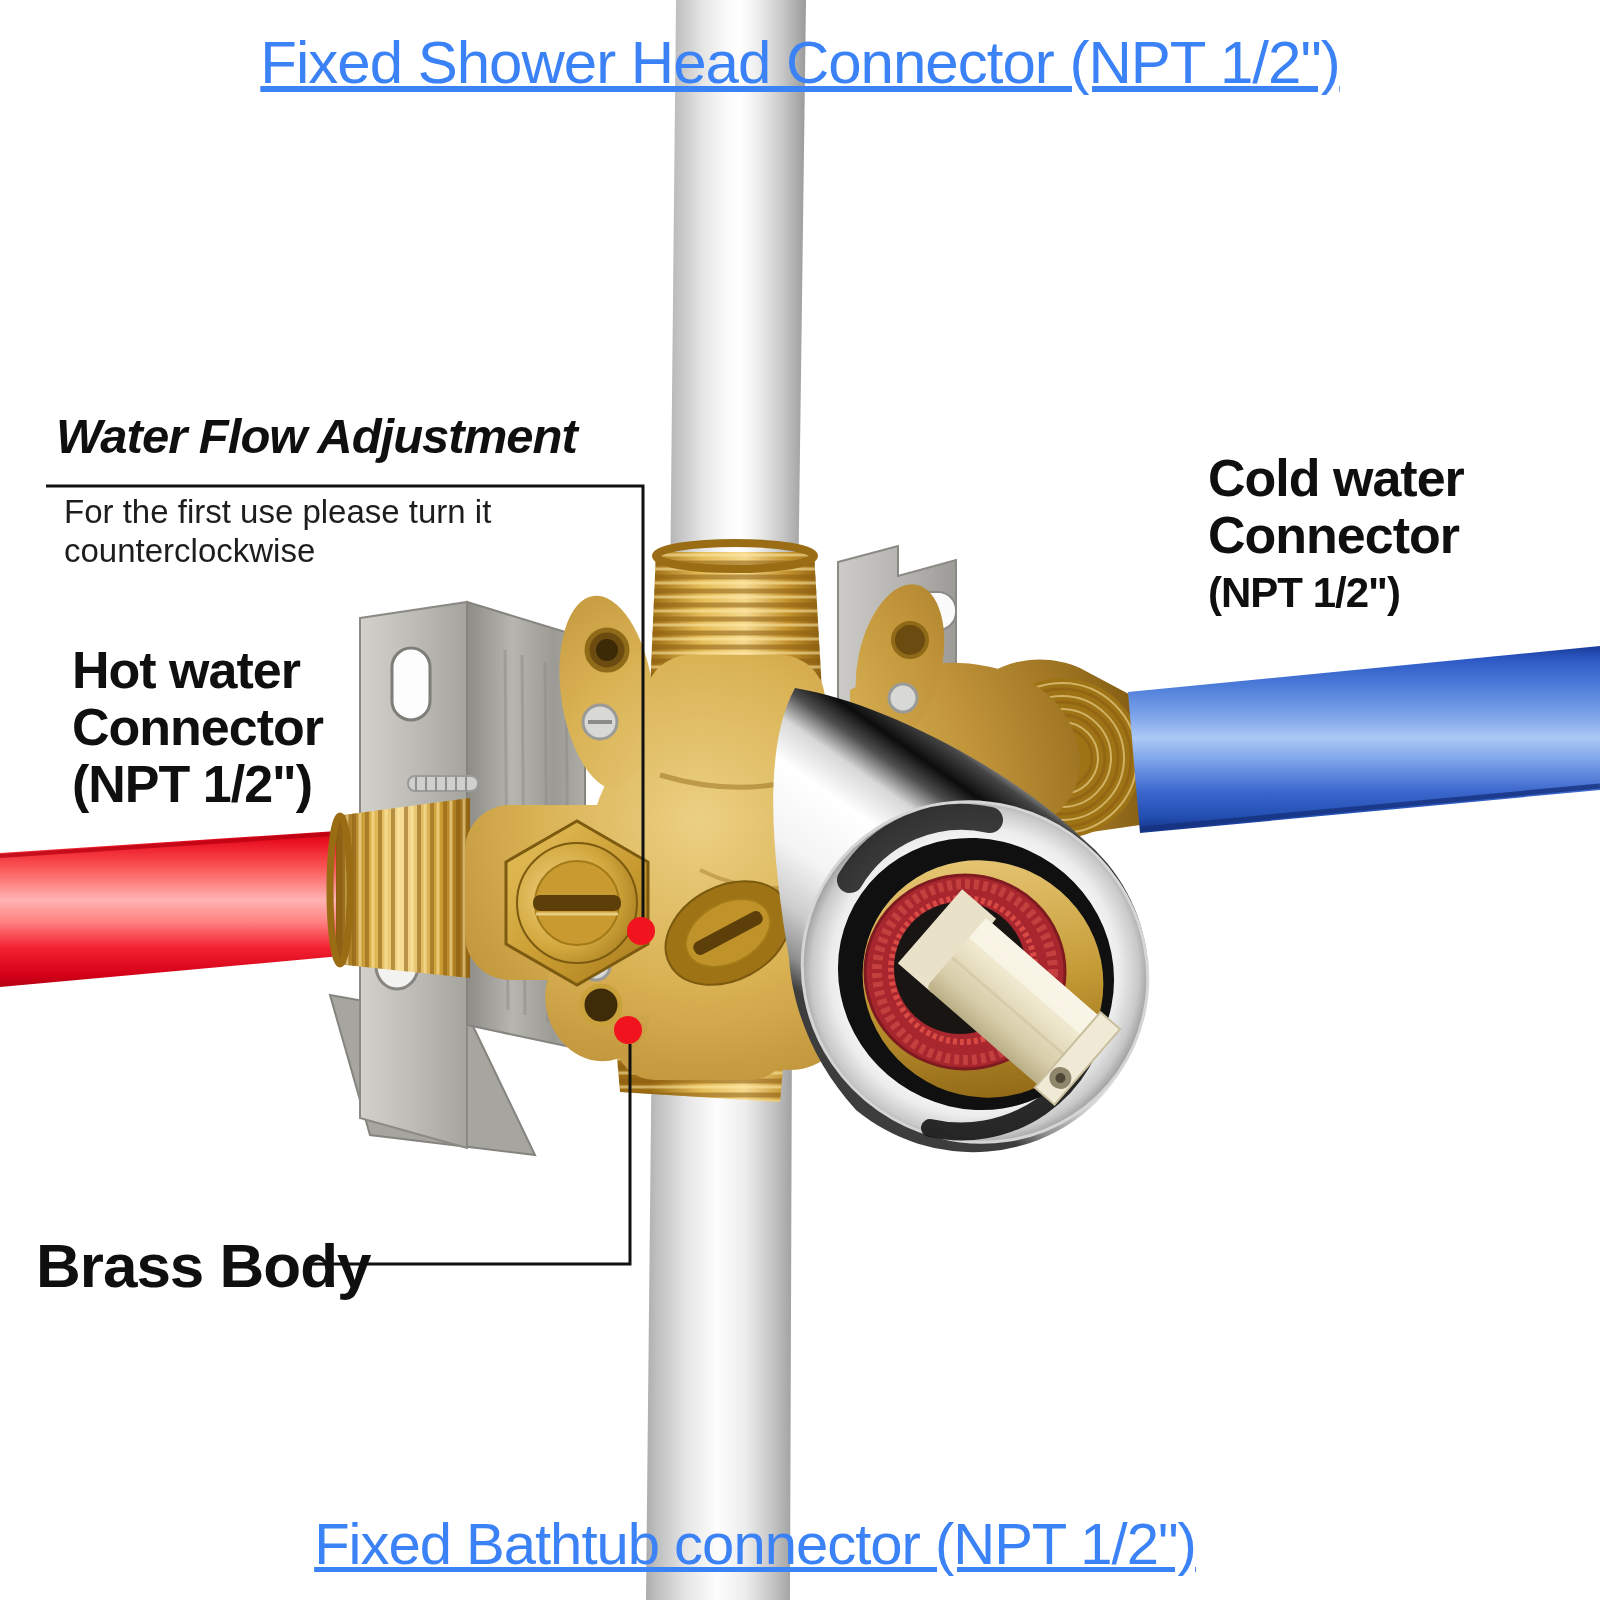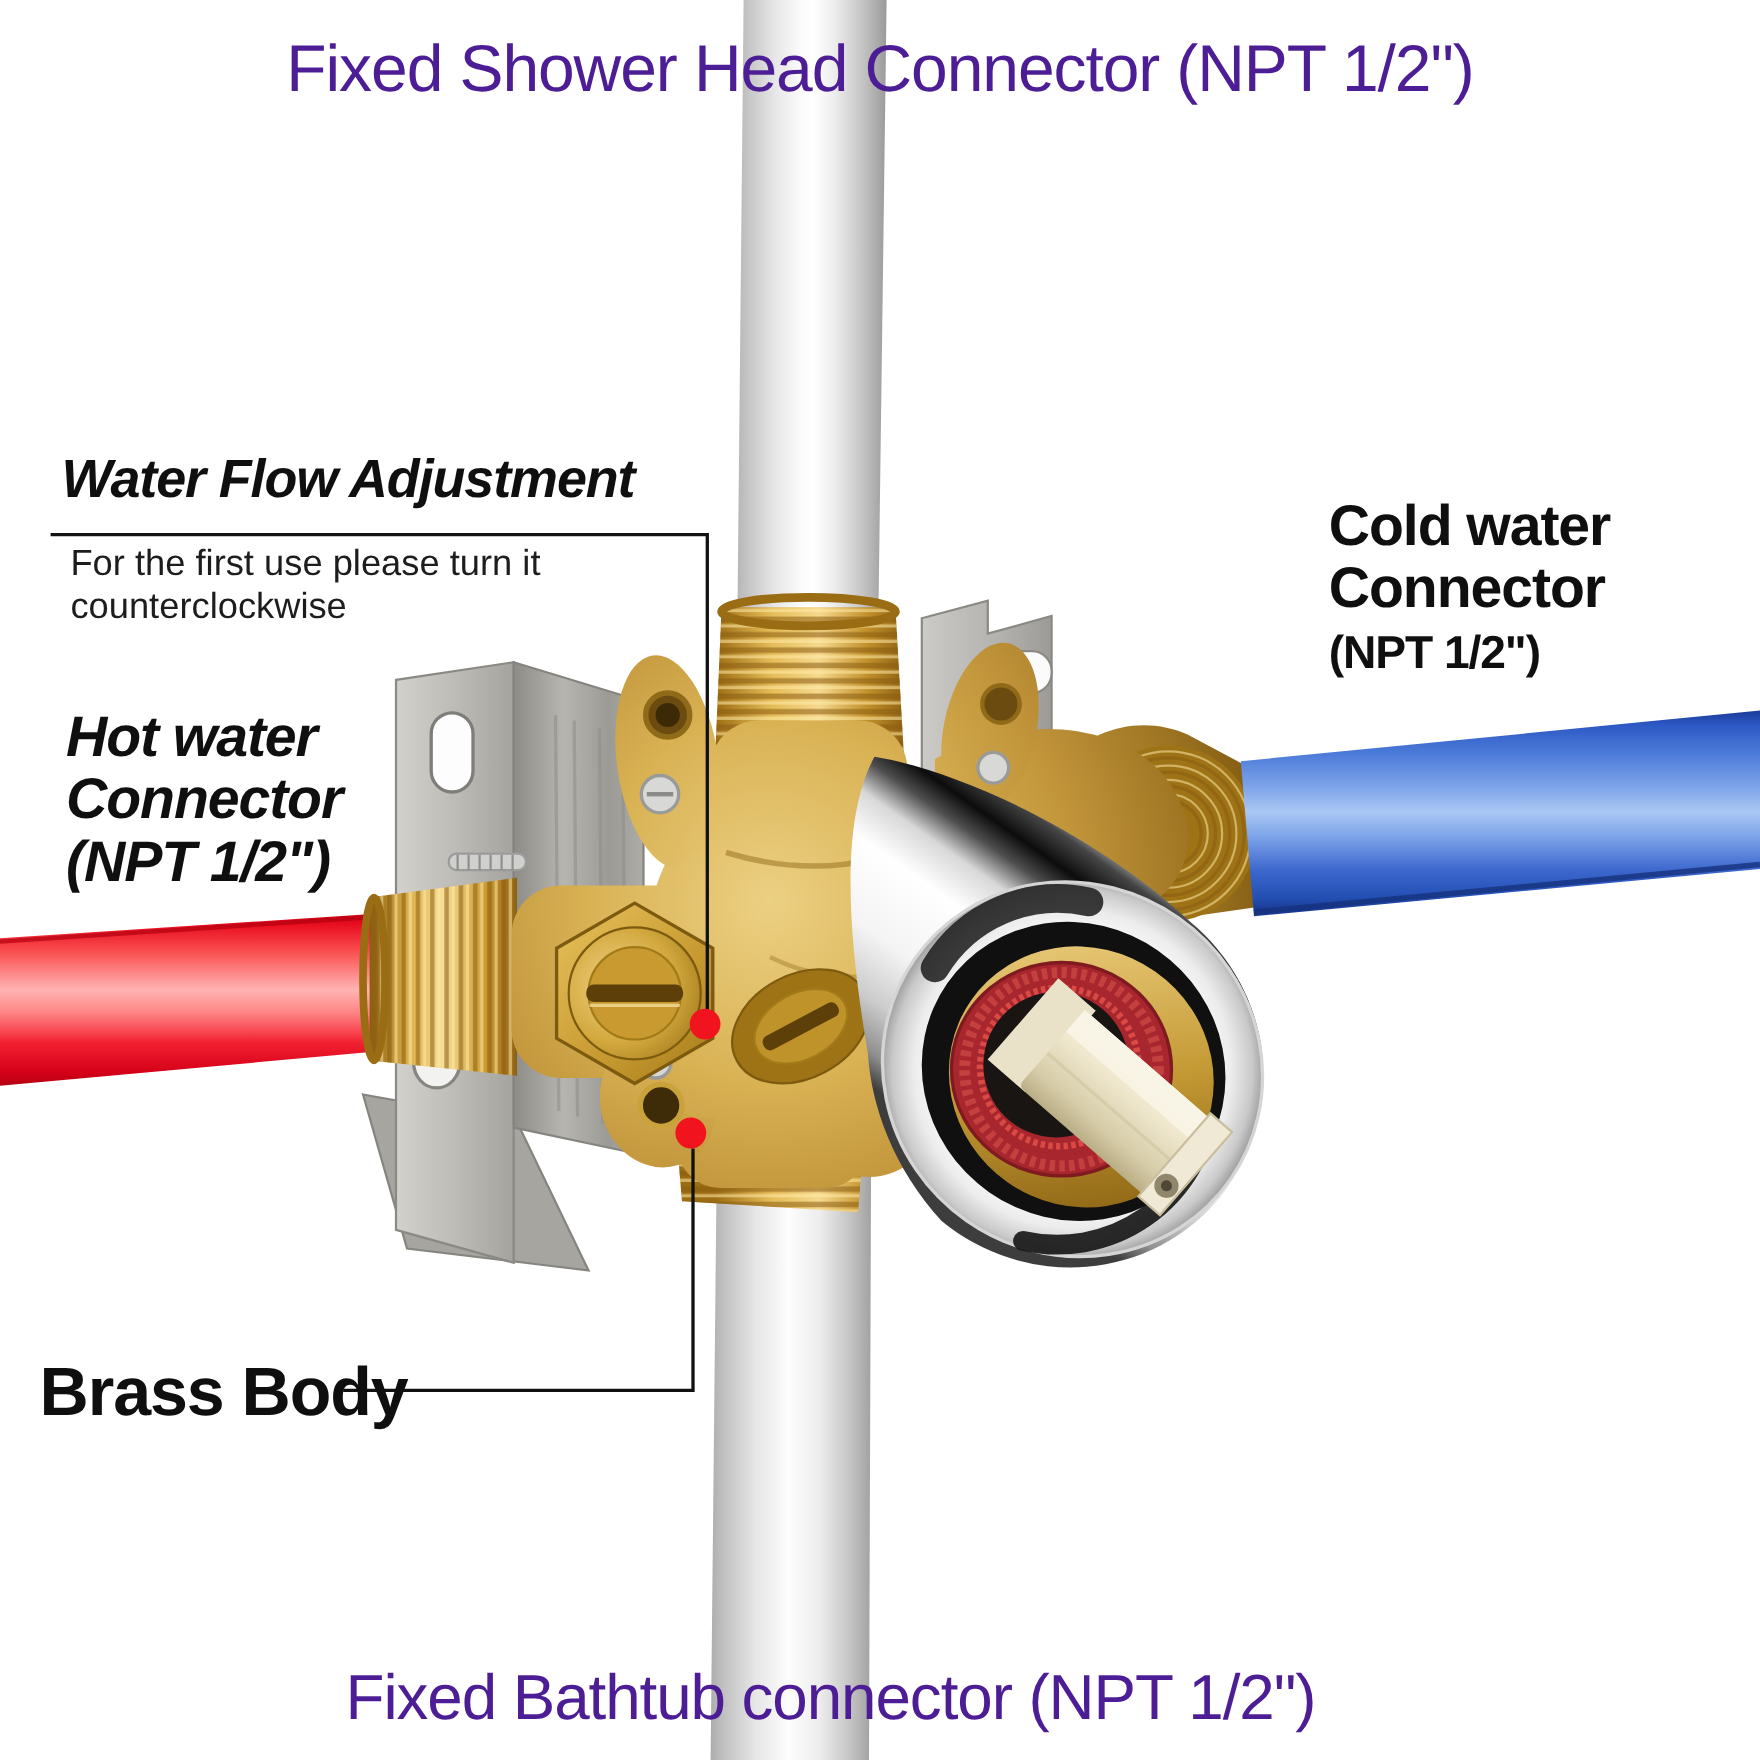--- a/index.html
+++ b/index.html
@@ -1,27 +1,27 @@
 <!DOCTYPE html>
 <html><head>
 <meta charset="utf-8">
 <style>
   html,body{margin:0;padding:0;background:#fff;}
   .stage{position:relative;width:1600px;height:1600px;background:#fff;overflow:hidden;
          font-family:"Liberation Sans",sans-serif;color:#1a1a1a;}
   .stage svg{position:absolute;left:0;top:0;}
   .lbl{position:absolute;white-space:nowrap;}
   .title{left:0;width:1600px;text-align:center;font-size:60px;font-weight:400;
-         color:#4c1d95;letter-spacing:-1px;}
+         color:#3b82f6;letter-spacing:-1px;text-decoration:underline;}
   .top-title{top:28px;}
   .bottom-title{top:1510px;width:1510px;font-size:58px;}
   .wfa-heading{left:56px;top:408px;font-size:49px;font-weight:bold;color:#0f0f0f;letter-spacing:-1px;font-style:italic;}
   .wfa-note{left:64px;top:492px;font-size:33px;line-height:39px;color:#1d1d1d;white-space:normal;width:560px;}
   .big-callout{font-size:52px;font-weight:bold;color:#0f0f0f;line-height:57px;letter-spacing:-1px;}
-  .hot-label{left:60px;top:642px;font-style:italic;}
+  .hot-label{left:72px;top:642px;}
   .cold-label{left:1208px;top:450px;}
   .npt-small{font-size:42px;}
   .brass-label{left:36px;top:1230px;font-size:62px;font-weight:bold;color:#0f0f0f;letter-spacing:-1px;}
   .line{display:block;}
 </style>
 </head>
 <body>
 
 <div class="stage">
 

